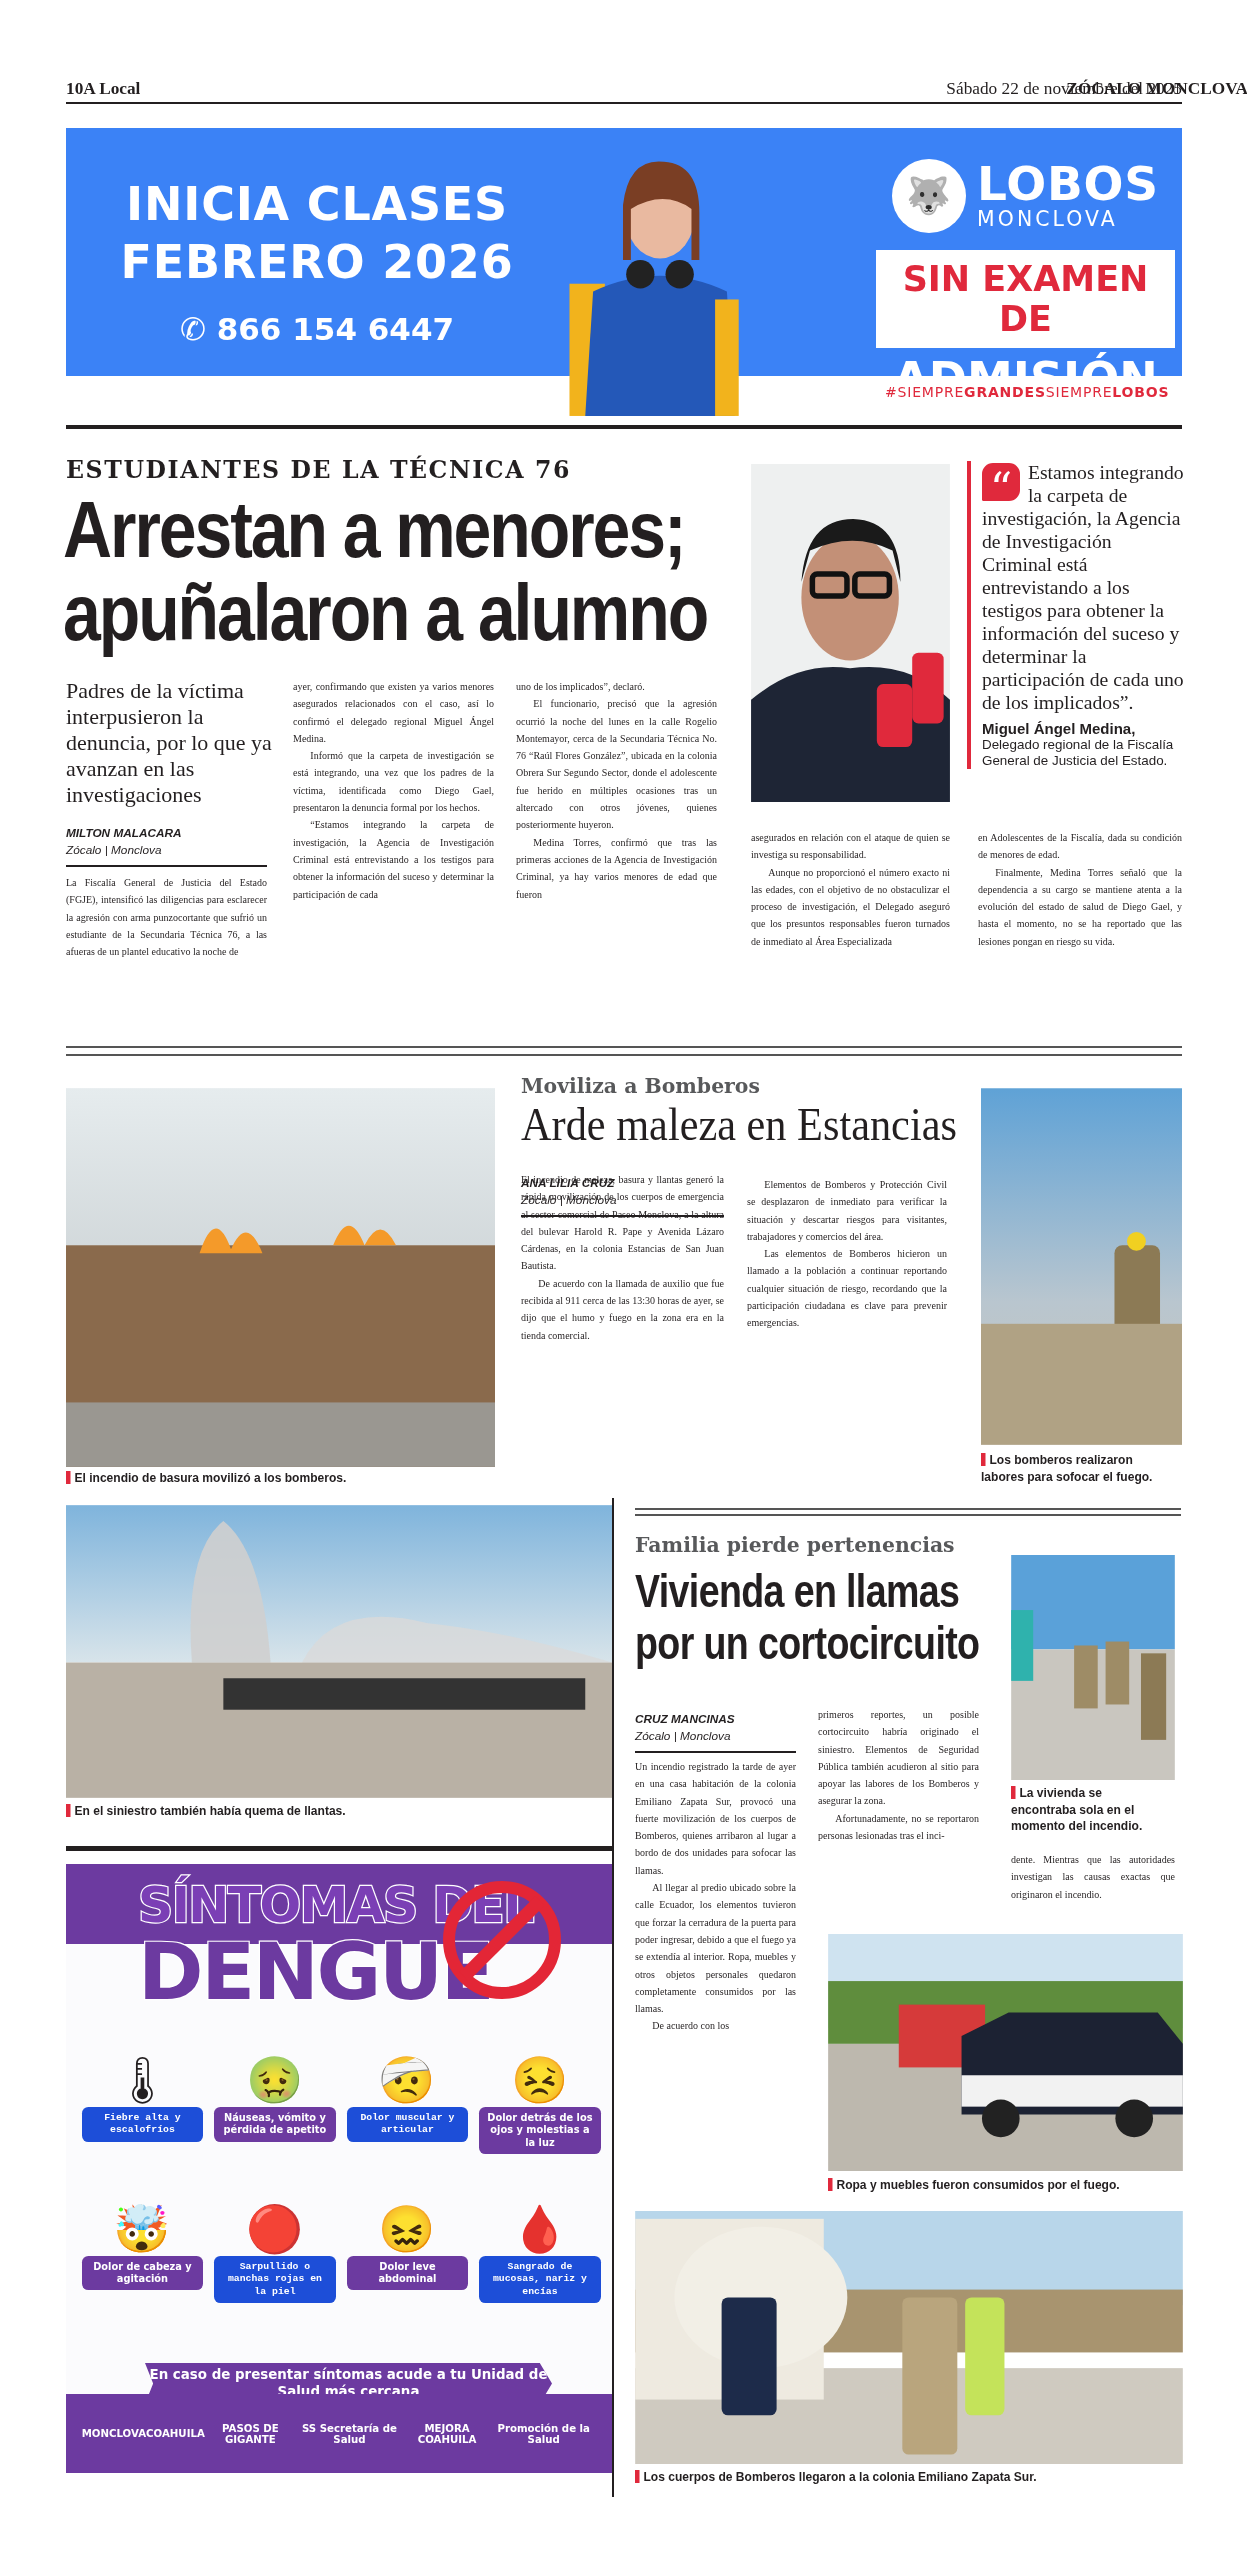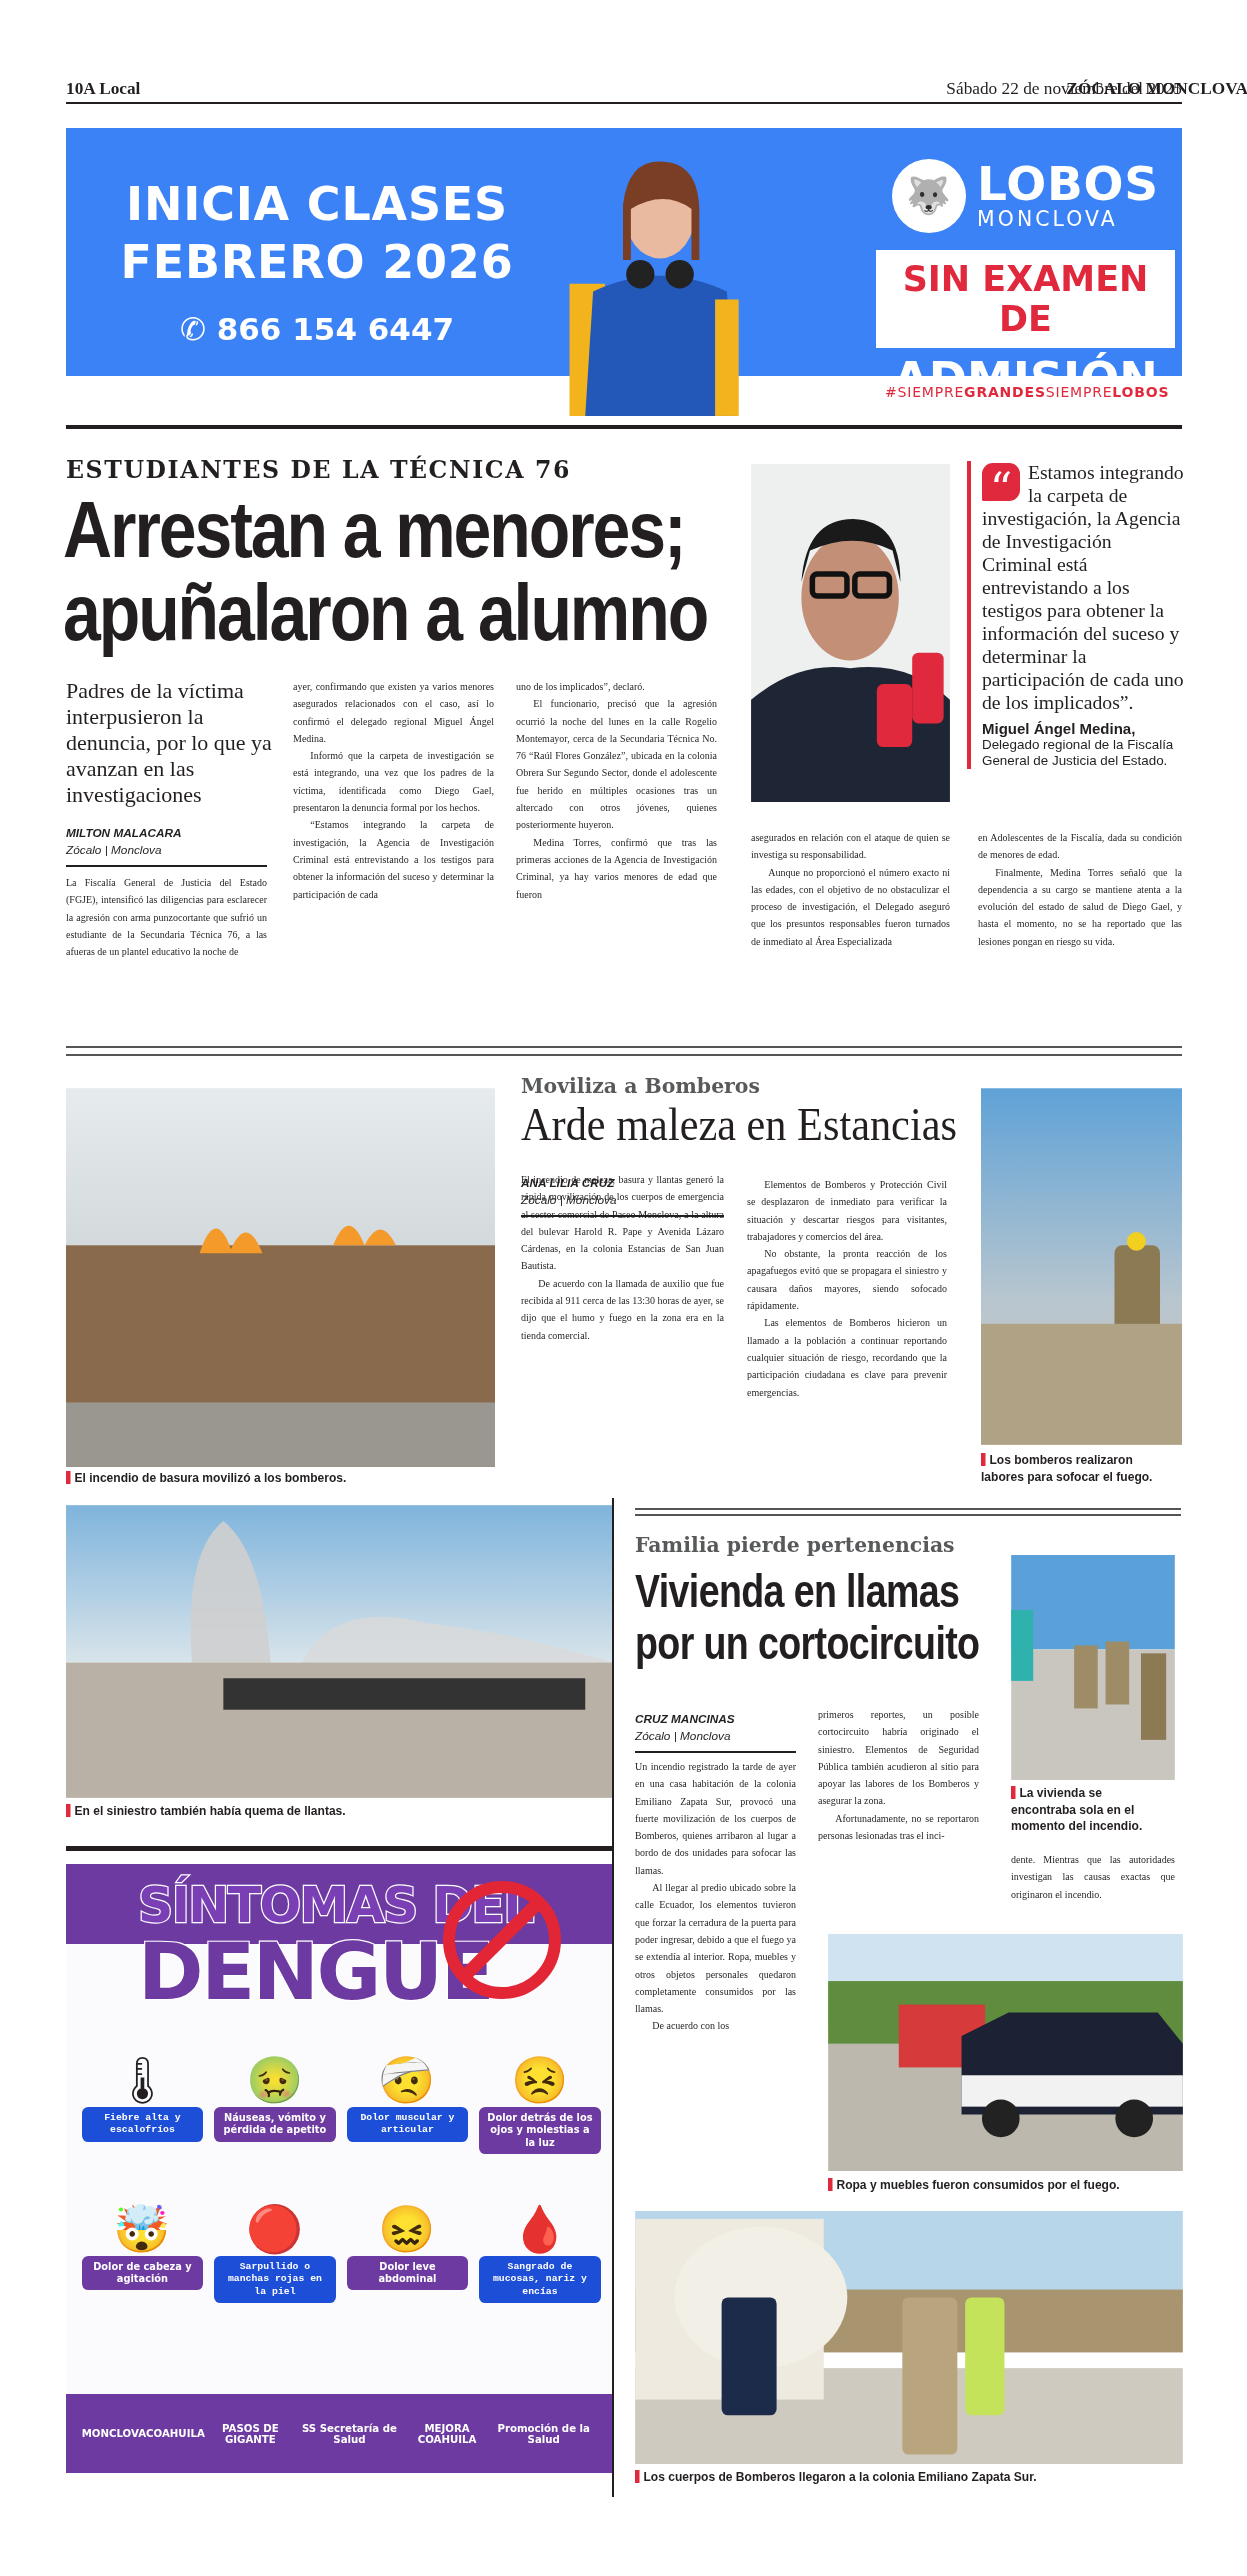--- a/index.html
+++ b/index.html
@@ -205,21 +205,20 @@
   <div class="byline-name">ANA LILIA CRUZ</div>
   <div class="byline-place">Zócalo | Monclova</div>
   <div class="byline-rule"></div>
 </div>
 <div class="abs col" style="left:521px; top:1171px; width:203px;">
   <p class="noindent">El incendio de maleza, basura y llantas generó la rápida movilización de los cuerpos de emergencia al sector comercial de Paseo Monclova, a la altura del bulevar Harold R. Pape y Avenida Lázaro Cárdenas, en la colonia Estancias de San Juan Bautista.</p>
   <p>De acuerdo con la llamada de auxilio que fue recibida al 911 cerca de las 13:30 horas de ayer, se dijo que el humo y fuego en la zona era en la tienda comercial.</p>
 </div>
 <div class="abs col" style="left:747px; top:1176px; width:200px;">
   <p>Elementos de Bomberos y Protección Civil se desplazaron de inmediato para verificar la situación y descartar riesgos para visitantes, trabajadores y comercios del área.</p>
-  <p>No obstante, la pronta reacción de los apagafuegos evitó que se propagara el siniestro y causara daños mayores, siendo sofocado rápidamente.</p>
   <p>Las elementos de Bomberos hicieron un llamado a la población a continuar reportando cualquier situación de riesgo, recordando que la participación ciudadana es clave para prevenir emergencias.</p>
 </div>
 <svg class="abs photo" style="left:981px; top:1088px; width:201px; height:357px;" viewBox="0 0 256 454">
   <defs>
       <linearGradient id="sk3" x1="0" y1="0" x2="0" y2="1">
         <stop offset="0" stop-color="#5fa2d6"></stop>
         <stop offset="0.6" stop-color="#b9c6cf"></stop>
         <stop offset="1" stop-color="#c7c4b8"></stop>
       </linearGradient>
     </defs>
@@ -314,20 +313,21 @@
   <div class="abs sym-grid" style="top:157px;" id="sym-grid">
       <div class="sym-card"><div class="sym-fig">🌡</div><div class="sym-label teal">Fiebre alta y escalofríos</div></div>
       <div class="sym-card"><div class="sym-fig">🤢</div><div class="sym-label purple">Náuseas, vómito y pérdida de apetito</div></div>
       <div class="sym-card"><div class="sym-fig">🤕</div><div class="sym-label teal">Dolor muscular y articular</div></div>
       <div class="sym-card"><div class="sym-fig">😣</div><div class="sym-label purple">Dolor detrás de los ojos y molestias a la luz</div></div>
       <div class="sym-card"><div class="sym-fig">🤯</div><div class="sym-label purple">Dolor de cabeza y agitación</div></div>
       <div class="sym-card"><div class="sym-fig">🔴</div><div class="sym-label teal">Sarpullido o manchas rojas en la piel</div></div>
       <div class="sym-card"><div class="sym-fig">😖</div><div class="sym-label purple">Dolor leve abdominal</div></div>
       <div class="sym-card"><div class="sym-fig">🩸</div><div class="sym-label teal">Sangrado de mucosas, nariz y encías</div></div>
     </div>
+  <div class="abs dengue-banner">En caso de presentar síntomas acude a tu Unidad de Salud más cercana</div>
   <div class="abs dengue-pink">LAVA, TAPA, VOLTEA Y TIRA</div>
   <div class="abs dengue-evita">¡EVITA LOS CRIADEROS!</div>
 </div>
 <div class="abs dengue-footer" id="logo-row">
     <div class="logo-item">MONCLOVA</div>
     <div class="logo-item">COAHUILA</div>
     <div class="logo-item">PASOS DE GIGANTE</div>
     <div class="logo-item">SS Secretaría de Salud</div>
     <div class="logo-item">MEJORA COAHUILA</div>
     <div class="logo-item">Promoción de la Salud</div>

